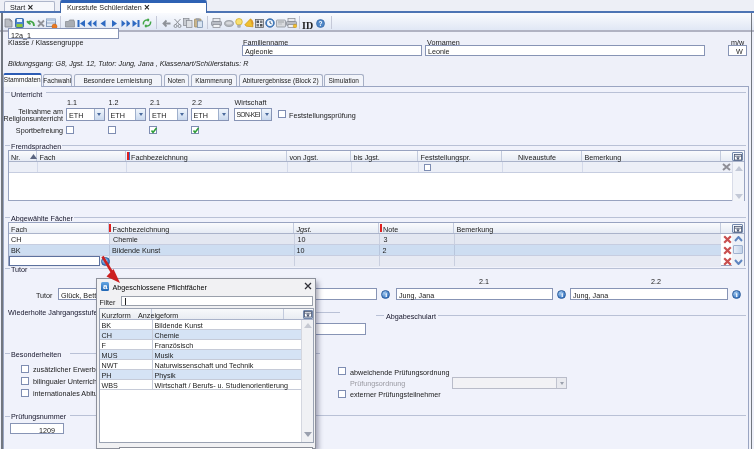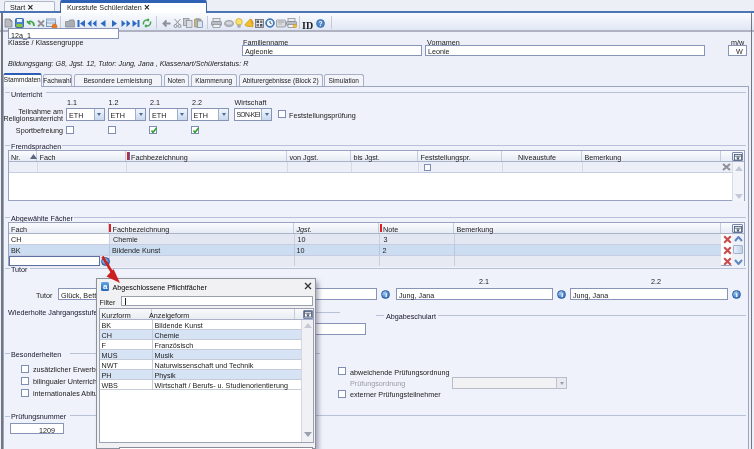--- a/index.html
+++ b/index.html
@@ -470,21 +470,21 @@
   <div class="lbl" style="left:3px;top:19.5px;">Filter</div>
   <div class="ab" style="left:24.5px;top:17px;width:192px;height:10.5px;background:#fff;border:1px solid #9aa0ab;">
     <span class="ab" style="left:3px;top:1.5px;width:1px;height:7px;background:#222;"></span>
   </div>
 
   <div class="ab" style="left:2px;top:29.5px;width:215px;height:134.5px;background:#fff;border:1px solid #9aa2b2;">
     <div class="ab" style="left:0;top:0;width:213.5px;height:10.5px;background:linear-gradient(#f8f9fb,#e9ecf2);border-bottom:1px solid #aab3ca;">
       <div class="hdcell" style="left:0;width:52.5px;border-right-color:#c3cbdd;">
           <span class="lbl" style="left:2px;top:1.5px;">Kurzform</span>
         </div>
-      <div class="hdcell" style="left:47px;width:148.5px;">
+      <div class="hdcell" style="left:36px;width:148.5px;">
           <span class="lbl" style="left:2.5px;top:1.5px;">Anzeigeform</span>
         </div>
       <div class="ab" style="left:203px;top:0.5px;width:10px;height:9px;background:linear-gradient(#f4f8fd,#d4e0f0);border:1px solid #7489ad;border-radius:1px;">
         <svg width="8" height="7" style="position:absolute;left:0.5px;top:0.5px;">
             <rect x="0.5" y="0.5" width="7" height="5.5" fill="#fff" stroke="#46536e" stroke-width="0.8"></rect>
             <line x1="0.5" y1="2.2" x2="7.5" y2="2.2" stroke="#46536e" stroke-width="0.8"></line>
             <line x1="4" y1="2.2" x2="4" y2="6" stroke="#46536e" stroke-width="0.8"></line>
             <polygon points="2,3.6 6,3.6 4,5.6" fill="#46536e"></polygon>
           </svg>
       </div>

